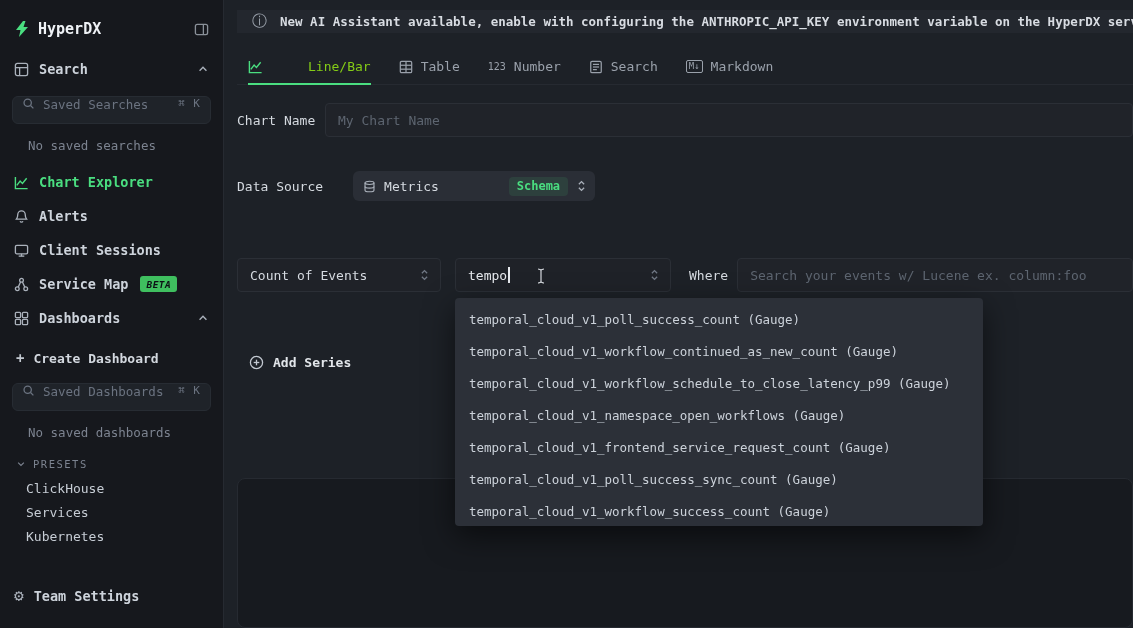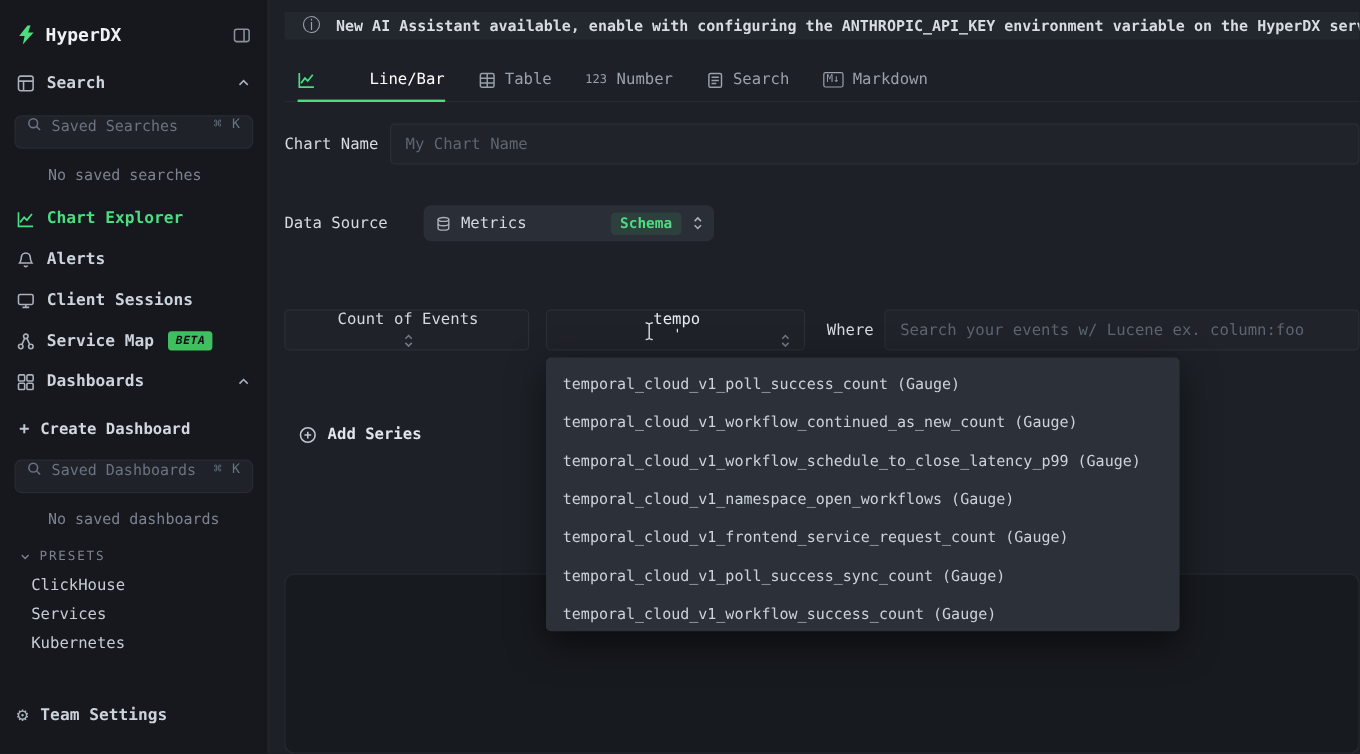--- a/index.html
+++ b/index.html
@@ -35,21 +35,21 @@
   .nav-item.active svg { color:#4ade80; }
 
   .search-box {
     margin:10px 12px 4px 12px; height:28px;
     background:#1f2329; border:1px solid #272c33; border-radius:6px;
     display:flex; align-items:flex-start; gap:8px; padding:0 9px;
     color:#6b7380; font-size:12.5px; cursor:pointer;
   }
   .search-box .kbd { margin-left:auto; font-size:11px; color:#6b7380; letter-spacing:1px; }
 
-  .muted-line { padding:10px 14px 6px 40px; color:#7c8390; font-size:12.5px; }
+  .muted-line { padding:10px 14px 6px 28px; color:#7c8390; font-size:12.5px; }
   .nav-group { margin-top:6px; }
 
   .badge-beta {
     background:#3fbf5f; color:#0c1116; font-size:9.5px; font-weight:bold;
     padding:2.5px 6px; border-radius:3px; letter-spacing:.5px; margin-left:2px;font-style:italic;
   }
 
   .create-dash { display:flex; align-items:center; gap:9px; height:30px; padding:0 16px; margin-top:8px;
     color:#d3d8df; font-size:13px; font-weight:600; cursor:pointer; }
   .create-dash .plus { font-size:14px; color:#c2c8d0; }
@@ -69,21 +69,21 @@
     height:43px; background:#23272e; display:flex; align-items:center; gap:13px;
     padding:0 15px; color:#d8dce2; font-size:12.5px; white-space:nowrap; overflow:hidden;
     font-weight:600;
   }
   .banner .info-glyph { color:#9aa1ab; font-size:15px; font-weight:normal; flex-shrink:0; }
 
   .tabs { display:flex; gap:28px; margin-top:26px; border-bottom:1px solid #262a31; padding-left:11px; }
   .tab { display:flex; align-items:center; gap:8px; padding-bottom:10px; color:#9aa1ab; font-size:13px;
     position:relative; cursor:pointer; white-space:nowrap; }
   .tab svg { color:#9aa1ab; }
-  .tab.active { color:#ffffff;gap:45px; }
+  .tab.active { color:#84cc16;gap:45px; }
   .tab.active svg { color:#4ade80; }
   .tab.active::after { content:""; position:absolute; left:0; right:0; bottom:-1px; height:2px; background:#4ade80; }
   .num-glyph { font-size:10px; letter-spacing:0; }
   .md-glyph { font-size:9px; border:1px solid currentColor; border-radius:2px; padding:0 2px; line-height:11px; }
 
   .row { display:flex; align-items:center; }
   .label { font-size:13px; color:#d5dae0; white-space:nowrap; }
 
   .chart-name-row { margin-top:18px; }
   .chart-name-row .label { width:88px; }
@@ -101,21 +101,21 @@
   .ds-select svg { color:#aab1bb; }
   .schema-badge {
     margin-left:auto; color:#4ade80; font-weight:bold; font-size:12px;
     background:rgba(74,222,128,.10); padding:2.5px 8px; border-radius:4px; cursor:pointer;
   }
   .updown { color:#717986; display:flex; flex-shrink:0; }
 
   .series-row { margin-top:57px; gap:14px; position:relative; }
   .ctl {
     height:34px; background:#1f2228; border:1px solid #2b2f36; border-radius:4px;
-    display:flex; align-items:center; padding:0 10px 0 12px; cursor:pointer;flex-direction:column;
+    display:flex; align-items:center; padding:0 10px 0 12px; cursor:pointer;
   }
   .agg-select { width:204px; justify-content:space-between; }
   .metric-input { width:216px; position:relative; cursor:text; }
   .metric-input .val { color:#e7eaee; }
   .caret { width:1.5px; height:16px; background:#e7eaee; margin-left:1px; }
   .metric-input .updown { margin-left:auto; }
   .ibeam { position:absolute; left:80px; top:9px; color:#d7dbe0; }
   .where-label { margin-left:4px; margin-right:-5px; }
   .where-wrap { flex:1; min-width:0; display:flex; }
 

